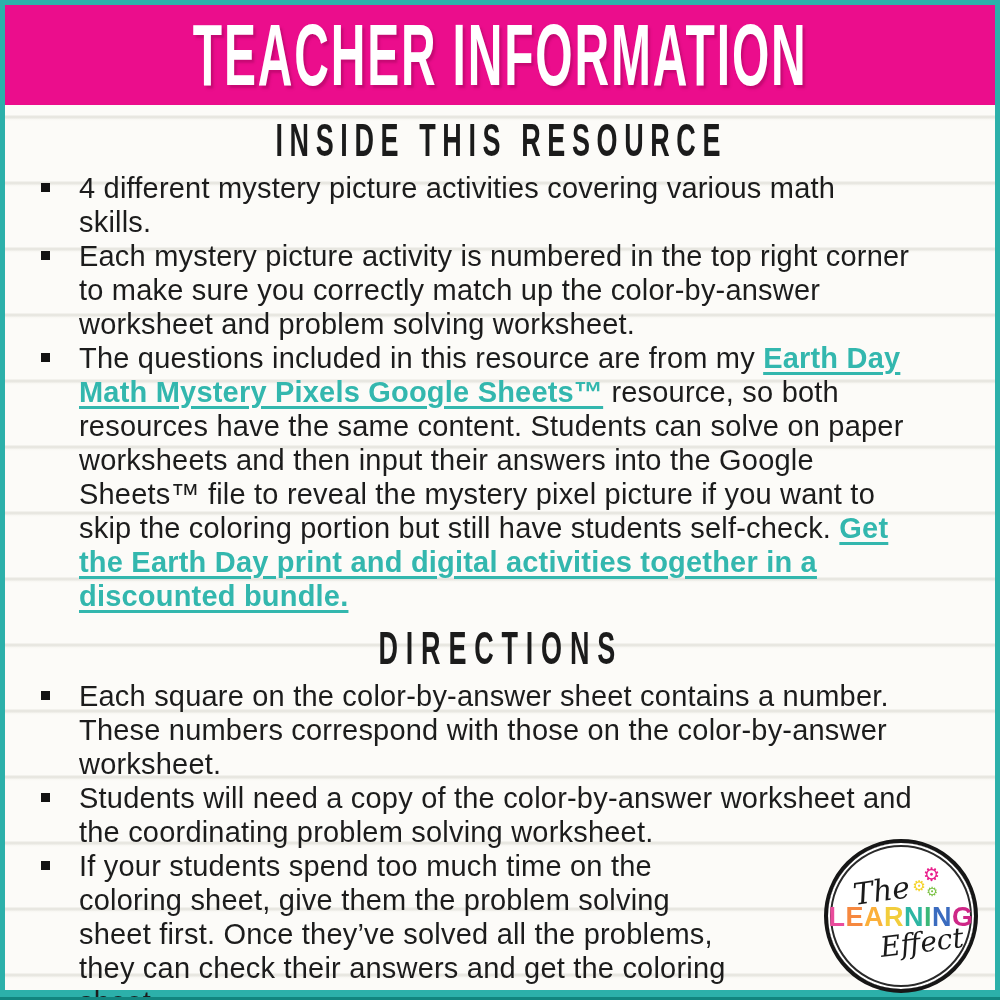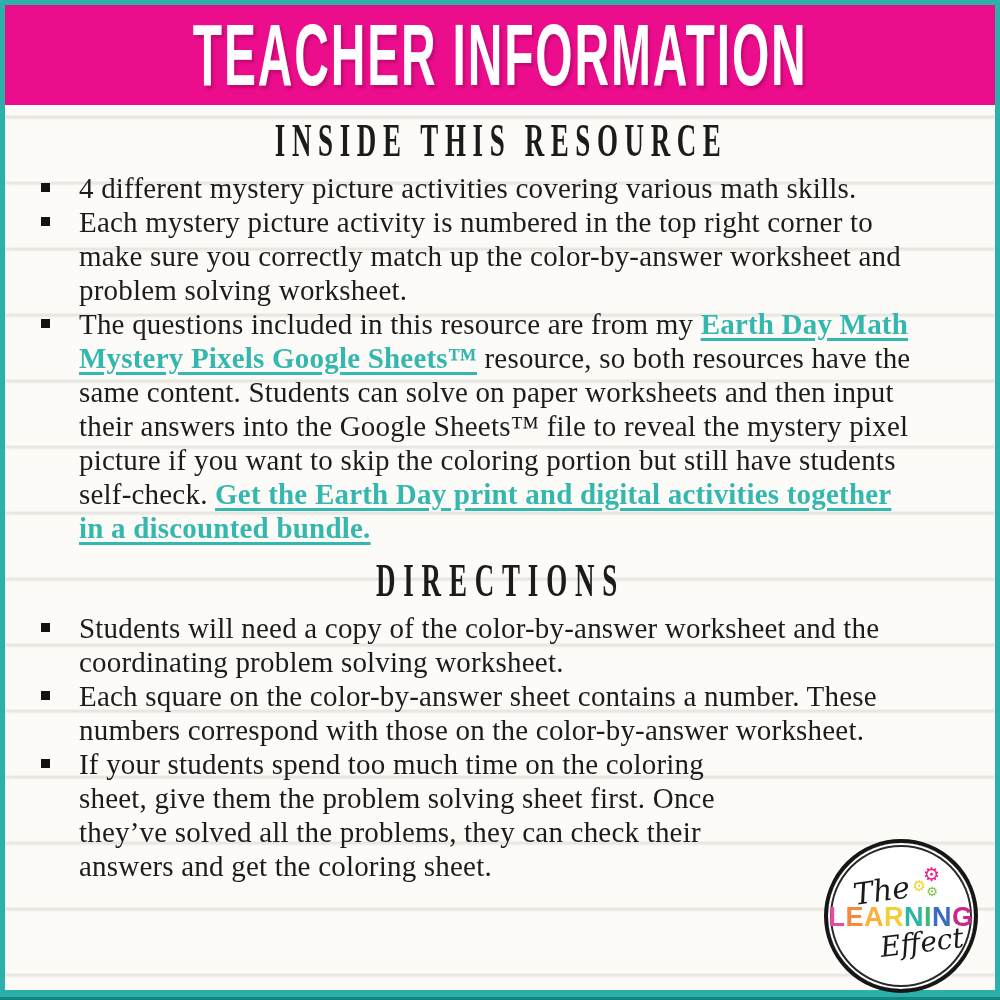--- a/index.html
+++ b/index.html
@@ -49,21 +49,20 @@
     background-color: #fcfbf8;
     background-image: linear-gradient(180deg,
       #fcfbf8 0px, #fcfbf8 60px,
       #e8e7e1 61px, #e8e7e1 63px,
       #f7f6f2 64px, #fcfbf8 66px);
     background-size: 100% 66px;
     background-position: 0 16px;
     padding: 10px 28px 0 30px;
     box-sizing: border-box;
     color: #1c1c1c;
-    font-family: Liberation Serif, serif;
   }
 
   .sec-heading {
     text-align: center;
     margin: 0;
     line-height: 52px;
     height: 52px;
   }
   .sec-heading .ht {
     display: inline-block;
@@ -200,25 +199,25 @@
       </li>
     </ul>
 
     <h2 class="sec-heading second">
       <span class="ht directions">DIRECTIONS</span>
     </h2>
 
     <ul class="bullets">
       <li>
         <span class="sq"></span>
+        <span>Each square on the color-by-answer sheet contains a number. These numbers correspond with those on the color-by-answer worksheet.</span>
+      </li>
+      <li>
+        <span class="sq"></span>
         <span>Students will need a copy of the color-by-answer worksheet and the coordinating problem solving worksheet.</span>
-      </li>
-      <li>
-        <span class="sq"></span>
-        <span>Each square on the color-by-answer sheet contains a number. These numbers correspond with those on the color-by-answer worksheet.</span>
       </li>
       <li class="avoid-logo">
         <span class="sq"></span>
         <span>If your students spend too much time on the coloring sheet, give them the problem solving sheet first. Once they’ve solved all the problems, they can check their answers and get the coloring sheet.</span>
       </li>
     </ul>
 
   </div>
 
   <div class="logo">

